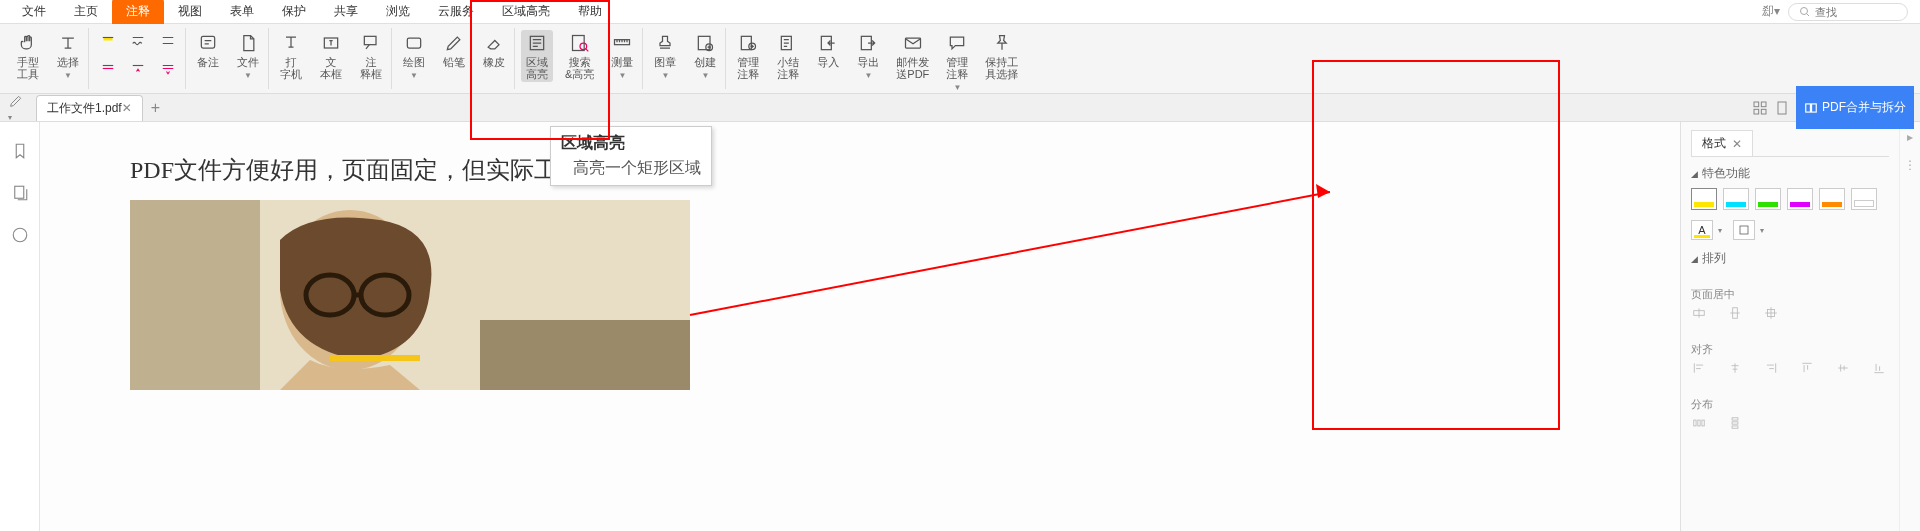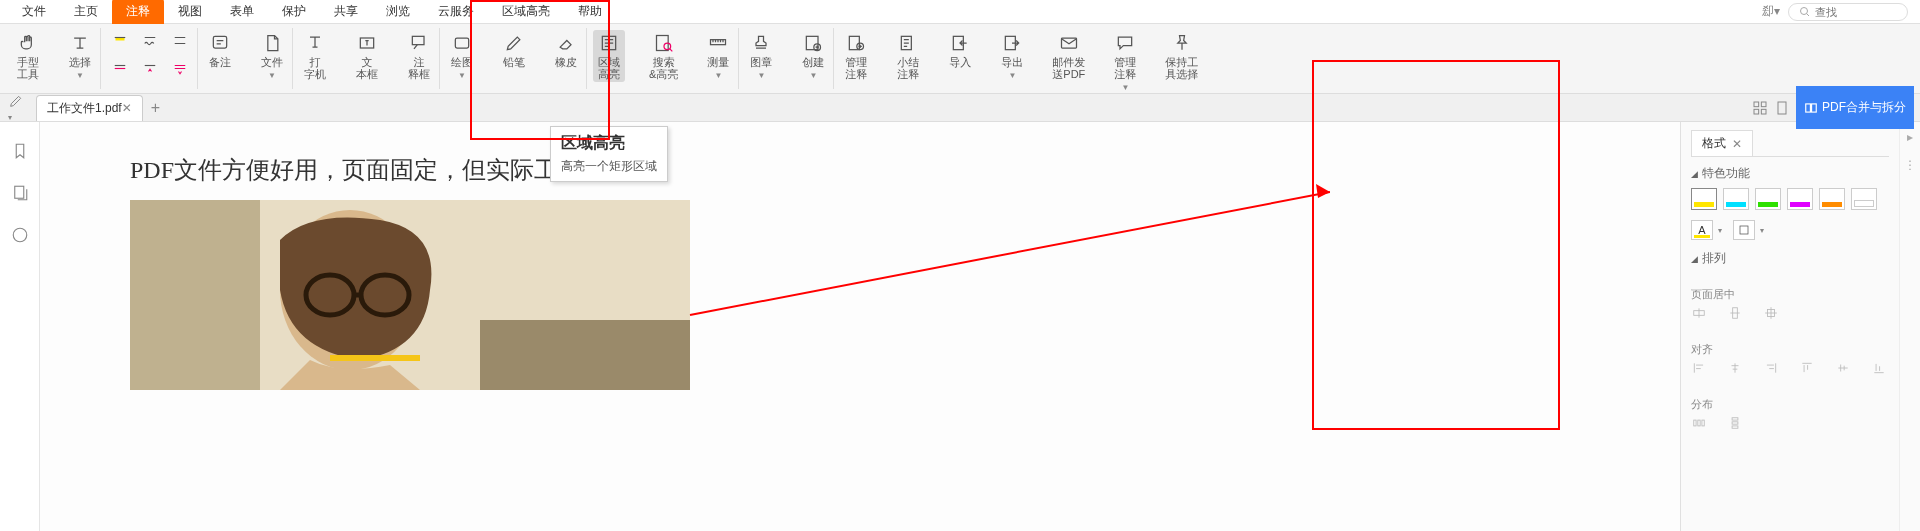--- a/index.html
+++ b/index.html
@@ -5,21 +5,21 @@
 * { margin: 0; padding: 0; box-sizing: border-box; font-family: "Microsoft YaHei", sans-serif; }
 body { background: #fff; font-size: 12px; color: #333; overflow: hidden; }
 
 .menubar { display: flex; align-items: center; height: 24px; background: #fff; border-bottom: 1px solid #e0e0e0; padding-left: 8px; gap: 0; }
 .menu-item { padding: 4px 14px; cursor: pointer; font-size: 12px; color: #333; }
 .menu-item.active { background: #ff6a00; color: #fff; border-radius: 3px 3px 0 0; }
 .menubar-right { margin-left: auto; display: flex; align-items: center; gap: 8px; padding-right: 12px; }
 .search-box { border: 1px solid #ddd; border-radius: 12px; padding: 2px 10px; display: flex; align-items: center; gap: 4px; width: 120px; color: #aaa; }
 
 .ribbon { display: flex; height: 70px; background: #f5f5f5; border-bottom: 1px solid #ddd; padding: 4px 8px; gap: 2px; }
-.ribbon-group { display: flex; align-items: flex-start; padding: 2px 4px; border-right: 1px solid #ddd; gap: 20px; }
+.ribbon-group { display: flex; align-items: flex-start; padding: 2px 4px; border-right: 1px solid #ddd; gap: 8px; }
 .ribbon-group:last-child { border-right: none; }
 .ribbon-btn { display: flex; flex-direction: column; align-items: center; justify-content: flex-start; cursor: pointer; padding: 2px 4px; min-width: 32px; }
 .ribbon-btn .ico { width: 22px; height: 22px; display: flex; align-items: center; justify-content: center; color: #555; }
 .ribbon-btn .lbl { font-size: 11px; color: #555; text-align: center; line-height: 12px; margin-top: 2px; white-space: pre-line; }
 .ribbon-btn.selected { background: #d8d8d8; border-radius: 3px; }
 .mini-grid { display: grid; grid-template-columns: repeat(3, 26px); grid-template-rows: repeat(2, 24px); gap: 4px; }
 .mini-btn { display:flex;align-items:center;justify-content:center; color:#555; cursor:pointer;}
 .drop-tri { font-size: 8px; color: #888; }
 
 .tabbar { display: flex; align-items: center; height: 28px; background: #f0f0f0; border-bottom: 1px solid #ddd; padding-left: 8px; gap: 8px; position: relative; }
@@ -30,21 +30,21 @@
 .merge-btn { background: #3b82f6; color: #fff; padding: 13px 8px; display: flex; align-items: center; gap: 4px; font-size: 12px;}
 
 .workspace { display: flex; height: 410px; }
 .left-rail { width: 40px; border-right: 1px solid #e5e5e5; display: flex; flex-direction: column; align-items: center; padding-top: 20px; gap: 24px; color: #888;}
 .doc-area { flex: 1; background: #fdfdfd; position: relative; padding: 30px 0 0 90px;}
 .doc-page { width: 620px; }
 .doc-text { font-size: 24px; font-family: "SimSun", serif; line-height: 1.5; margin-bottom: 12px;}
 .doc-img { width: 560px; height: 190px; background: linear-gradient(135deg, #e8d5b0 0%, #d4c4a0 30%, #8c7a5a 100%); position: relative; overflow:hidden;}
 .tooltip { position: absolute; left: 510px; top: 4px; background: #fff; border: 1px solid #ccc; padding: 6px 10px; box-shadow: 2px 2px 4px rgba(0,0,0,.15); z-index: 20;}
 .tooltip .tt-title { font-weight: bold; font-size: 16px; margin-bottom: 4px;}
-.tooltip .tt-body { font-size: 12px; color: #555;}
+.tooltip .tt-body { font-size: 16px; color: #555; margin-left: 12px;}
 
 .right-panel { width: 240px; border-left: 1px solid #e0e0e0; background: #fafafa; display: flex; }
 .panel-body { flex: 1; padding: 8px 10px; }
 .panel-tabs { display: flex; border-bottom: 1px solid #ddd; margin-bottom: 8px;}
 .panel-tab { padding: 4px 10px; font-size: 12px; border: 1px solid #ddd; border-bottom: none; background: #fff; display:flex; align-items:center; gap:6px;}
 .section-title { font-size: 12px; color: #666; margin: 6px 0; display:flex; align-items:center; gap:4px;}
 .swatches { display: flex; gap: 6px; margin-bottom: 10px;}
 .swatch { width: 26px; height: 22px; border: 1px solid #ccc; position: relative; cursor: pointer; background:#fff;}
 .swatch.sel { border: 1px solid #888;}
 .swatch::after { content:''; position:absolute; left:2px; right:2px; bottom:2px; height:5px;}

